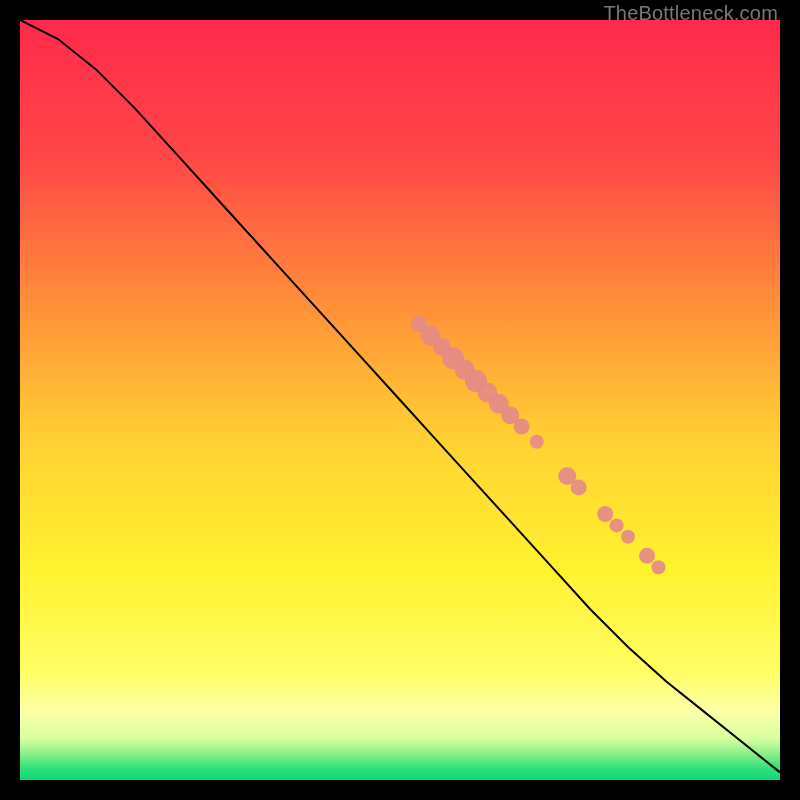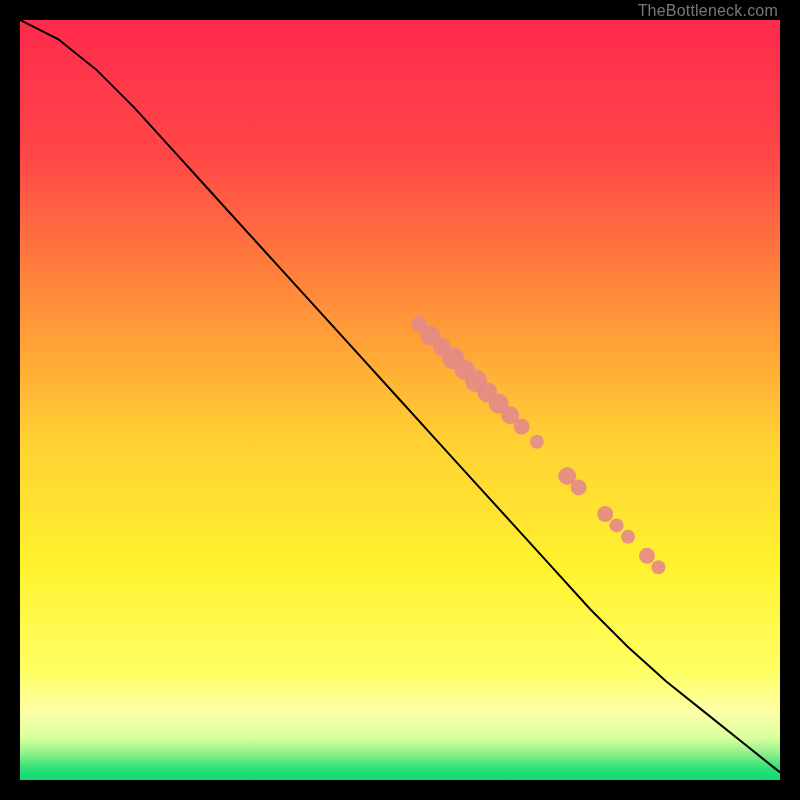--- a/index.html
+++ b/index.html
@@ -24,21 +24,21 @@
     left: 0;
     top: 0;
     width: 760px;
     height: 760px;
   }
   .watermark {
     position: absolute;
     top: 2px;
     right: 22px;
     color: #777;
-    font-size: 16px;
+    font-size: 20px;
     font-weight: 500;
     letter-spacing: 0.2px;
     user-select: none;
   }
 </style>
 </head>
 <body>
 
 <div class="watermark">TheBottleneck.com</div>
 

